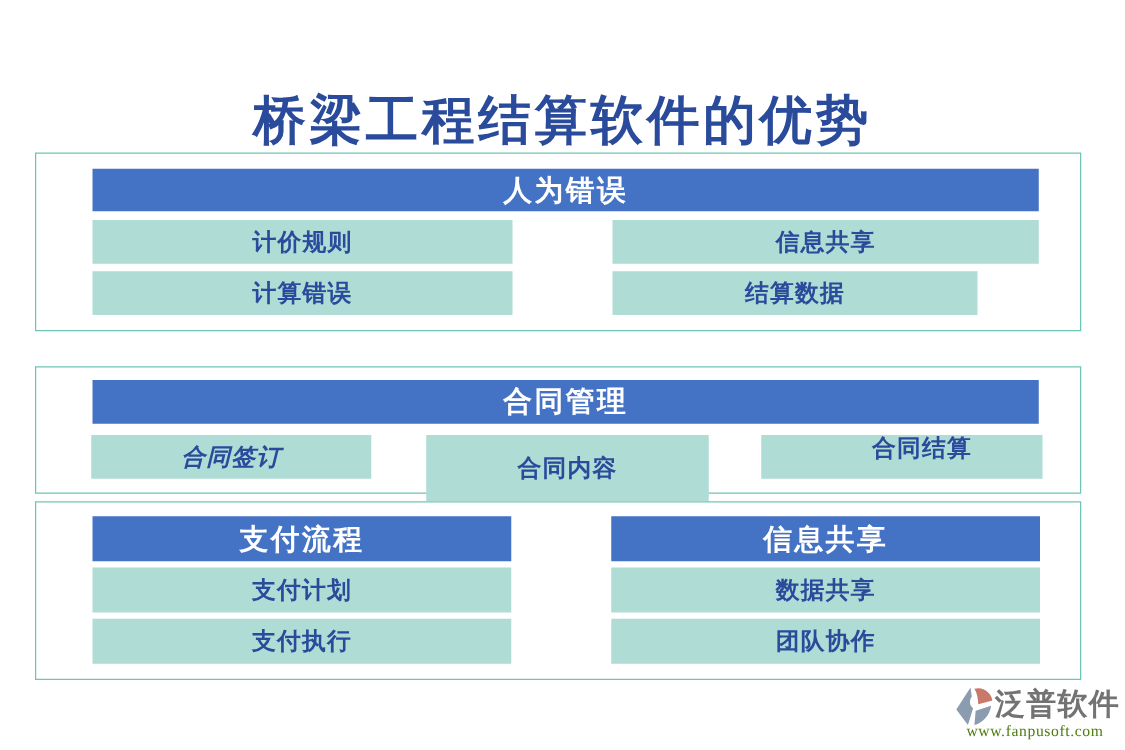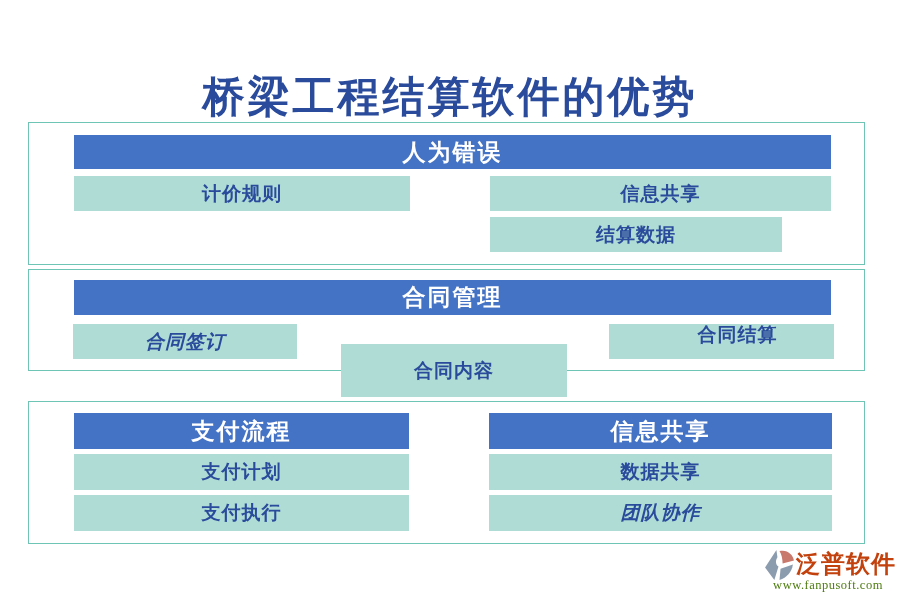--- a/index.html
+++ b/index.html
@@ -11,21 +11,21 @@
   .title {
     position:absolute; top:74px; left:0; width:100%;
     text-align:center; font-size:42px; font-weight:bold;
     color:#2A4B9B; letter-spacing:3px; line-height:1.1;
   }
   .section {
     position:absolute; background:#ffffff;
     border:1.5px solid #6FC5B5;
   }
   .sec1 { left:28px;  top:122px; width:835px; height:141px; }
-  .sec2 { left:28px;  top:269px; width:835px; height:100px; }
+  .sec2 { left:28px;  top:293px; width:835px; height:100px; }
   .sec3 { left:28px;  top:401px; width:835px; height:141px; }
   .hdr {
     position:absolute; background:#4472C4; color:#ffffff;
     display:flex; align-items:center; justify-content:center;
     font-size:23px; font-weight:bold; letter-spacing:2px;
   }
   .itm {
     position:absolute; background:#AFDCD4; color:#2A4B9B;
     display:flex; align-items:center; justify-content:center;
     font-size:19px; font-weight:600; letter-spacing:1px;
@@ -33,51 +33,52 @@
   .itm.raised span { position:relative; top:-7px;margin-left:32px; }
   
   .sec1 .hdr   { left:45px; top:12px; width:757px; height:34px; }
   .s1-r1c1 { left:45px;  top:53px; width:336px; height:35px; }
   .s1-r1c2 { left:461px; top:53px; width:341px; height:35px; }
   .s1-r2c1 { left:45px;  top:94px; width:336px; height:35px; }
   .s1-r2c2 { left:461px; top:94px; width:292px; height:35px; }
   
   .sec2 .hdr { left:45px; top:10px; width:757px; height:35px; }
   .s2-c1 { left:44px;  top:54px; width:224px; height:35px;font-style:italic; }
-  .s2-c2 { left:312px; top:54px; width:226px; height:53px;margin-top:20px; }
+  .s2-c2 { left:312px; top:54px; width:226px; height:53px; }
   .s2-c3 { left:580px; top:54px; width:225px; height:35px; }
   
   .s3-hL { left:45px;  top:11px; width:335px; height:36px; }
   .s3-hR { left:460px; top:11px; width:343px; height:36px; }
   .s3-L1 { left:45px;  top:52px; width:335px; height:36px; }
   .s3-L2 { left:45px;  top:93px; width:335px; height:36px; }
   .s3-R1 { left:460px; top:52px; width:343px; height:36px; }
-  .s3-R2 { left:460px; top:93px; width:343px; height:36px;font-style:italic; }
+  .s3-R2 { left:460px; top:93px; width:343px; height:36px; }
   
   .logo { position:absolute; left:763px; top:548px; width:130px; }
   .logo-row { display:flex; align-items:center; }
   .logo-mark { width:33px; height:33px; flex:0 0 33px; }
   .logo-name {
-    font-size:24px; font-weight:600; color:#c2410c;
+    font-size:24px; font-weight:600; color:#737373;
     letter-spacing:1px; line-height:33px; white-space:nowrap;
   }
   .logo-url {
     font-size:12.5px; color:#4d7c0f; text-align:center;
     margin-top:-3px; letter-spacing:0.5px; white-space:nowrap;
   }
 </style>
 </head>
 <body>
 
 <div class="title">桥梁工程结算软件的优势</div>
 
 <div class="section sec1">
   <div class="hdr">人为错误</div>
   <div class="itm s1-r1c1">计价规则</div>
   <div class="itm s1-r1c2">信息共享</div>
+  <div class="itm s1-r2c1">计算错误</div>
   <div class="itm s1-r2c2">结算数据</div>
 </div>
 
 <div class="section sec2">
   <div class="hdr">合同管理</div>
   <div class="itm s2-c1">合同签订</div>
   <div class="itm s2-c2">合同内容</div>
   <div class="itm s2-c3 raised">
     <span>合同结算</span>
   </div>

